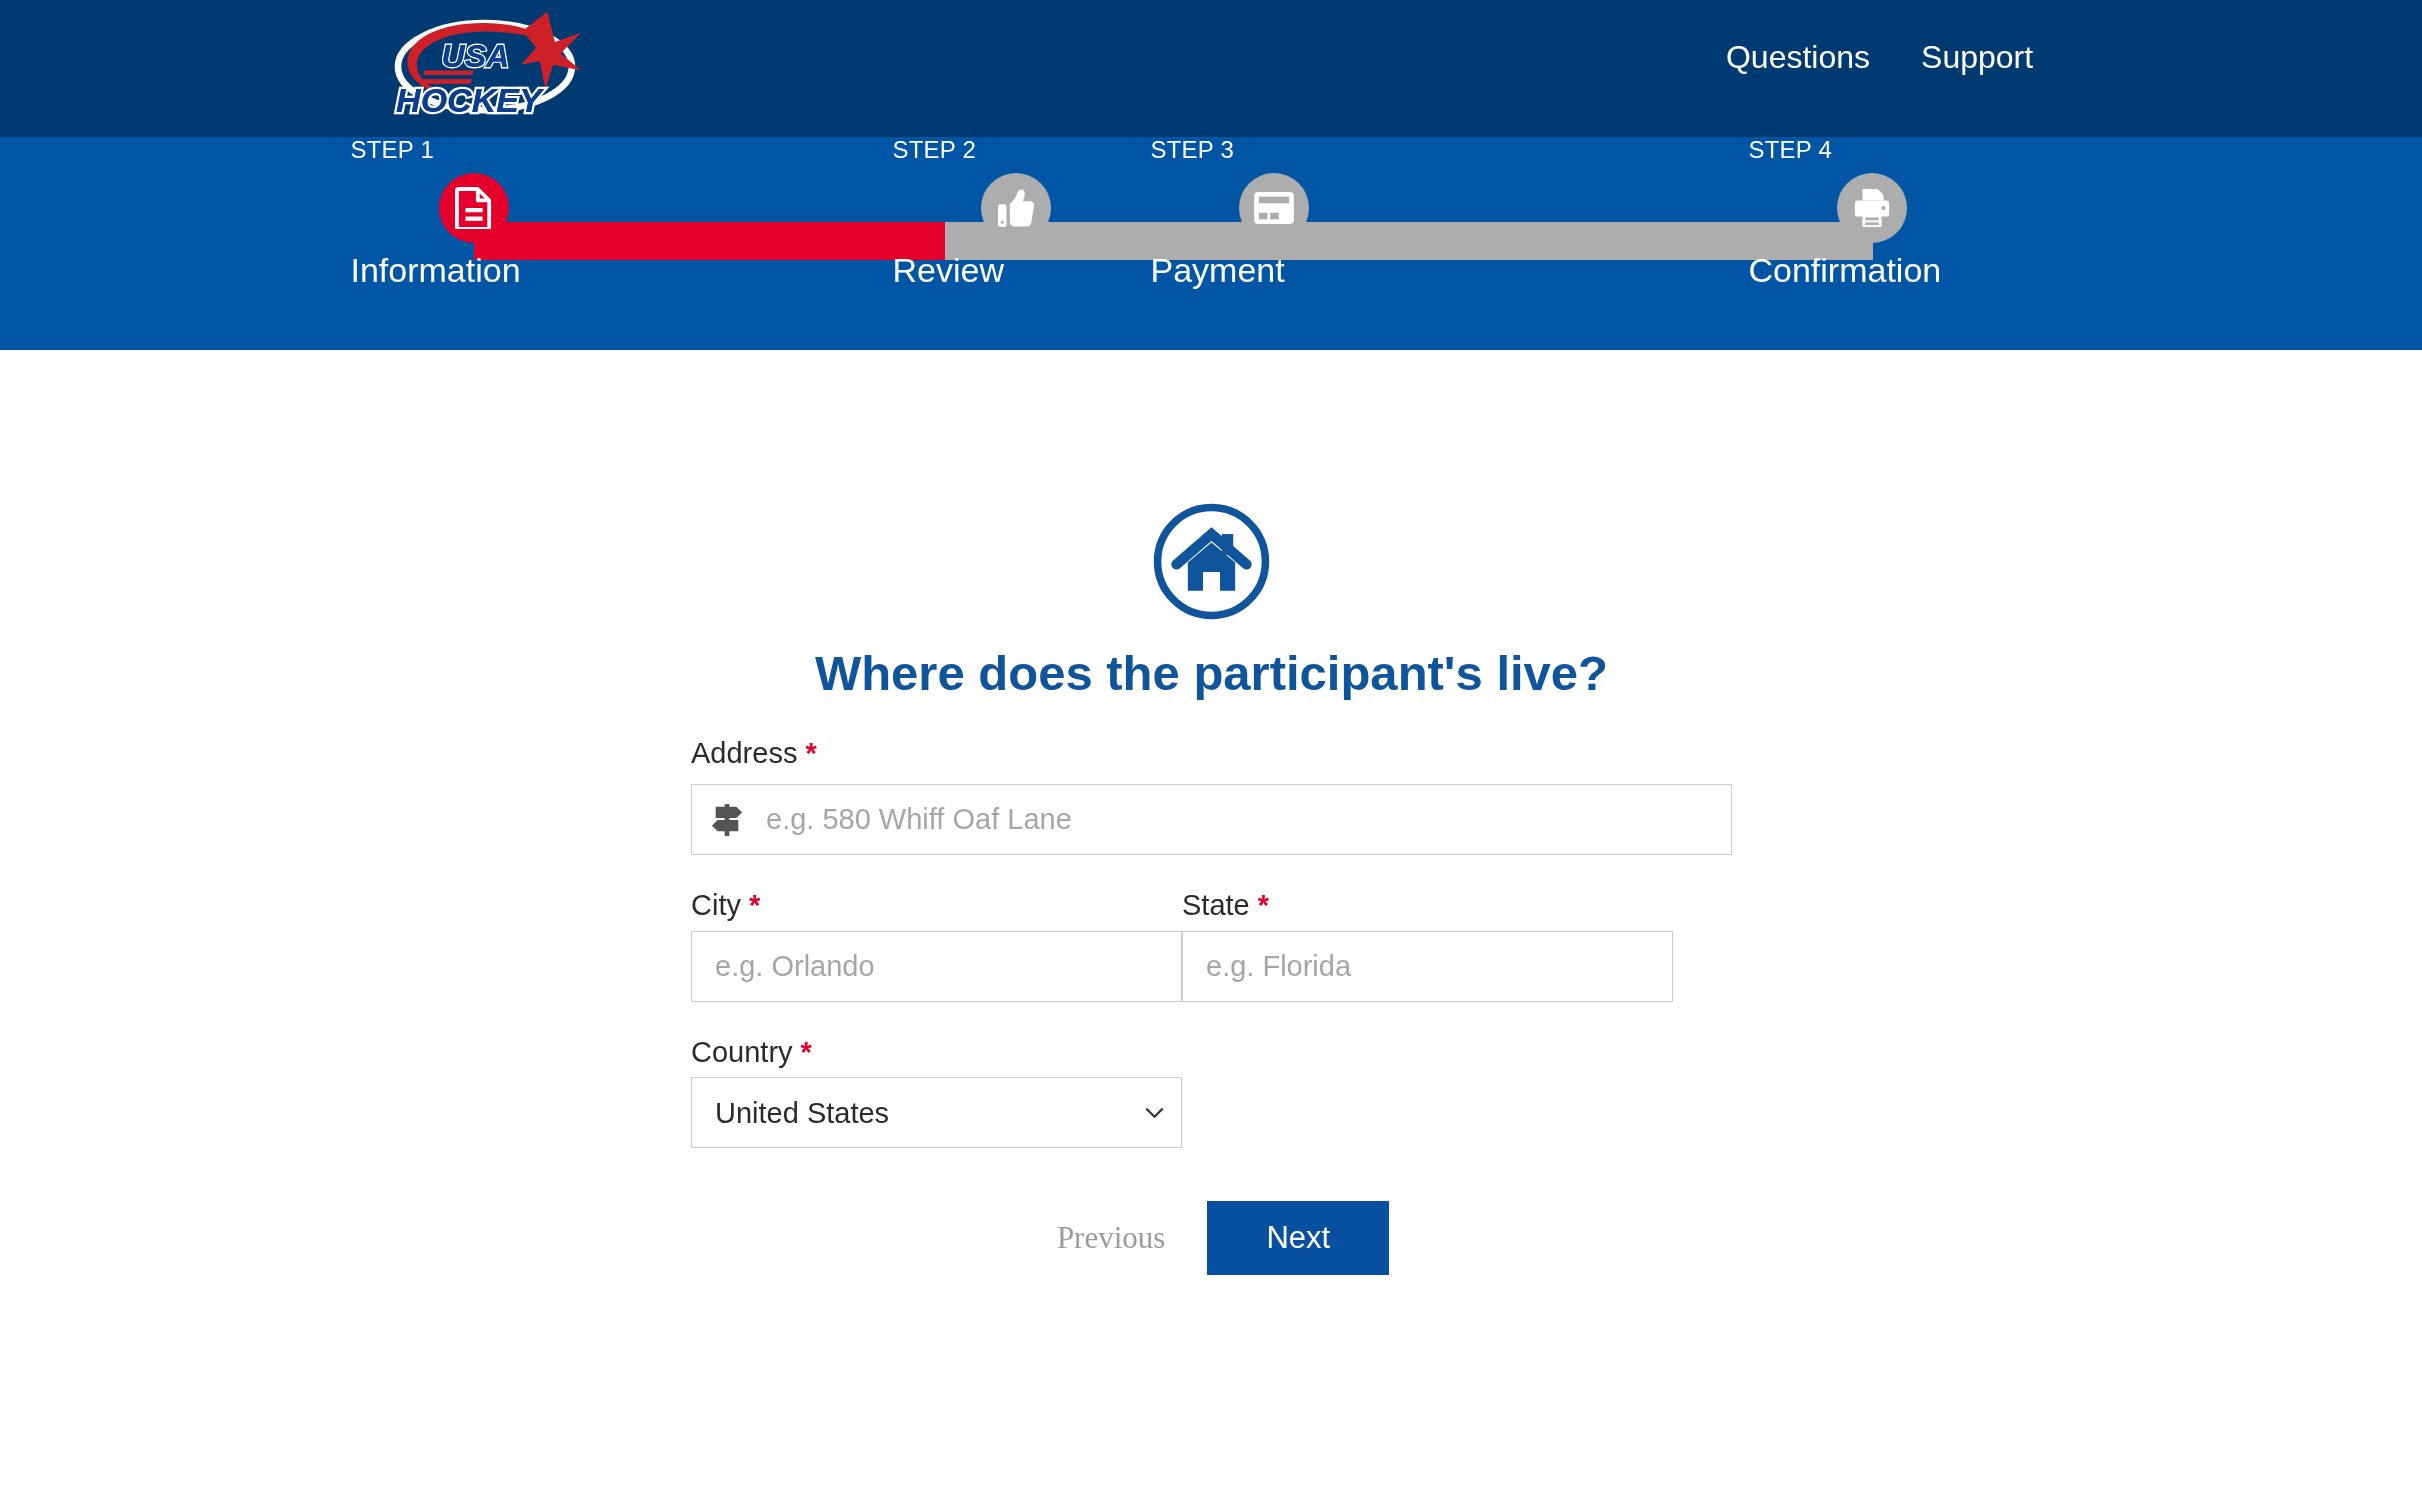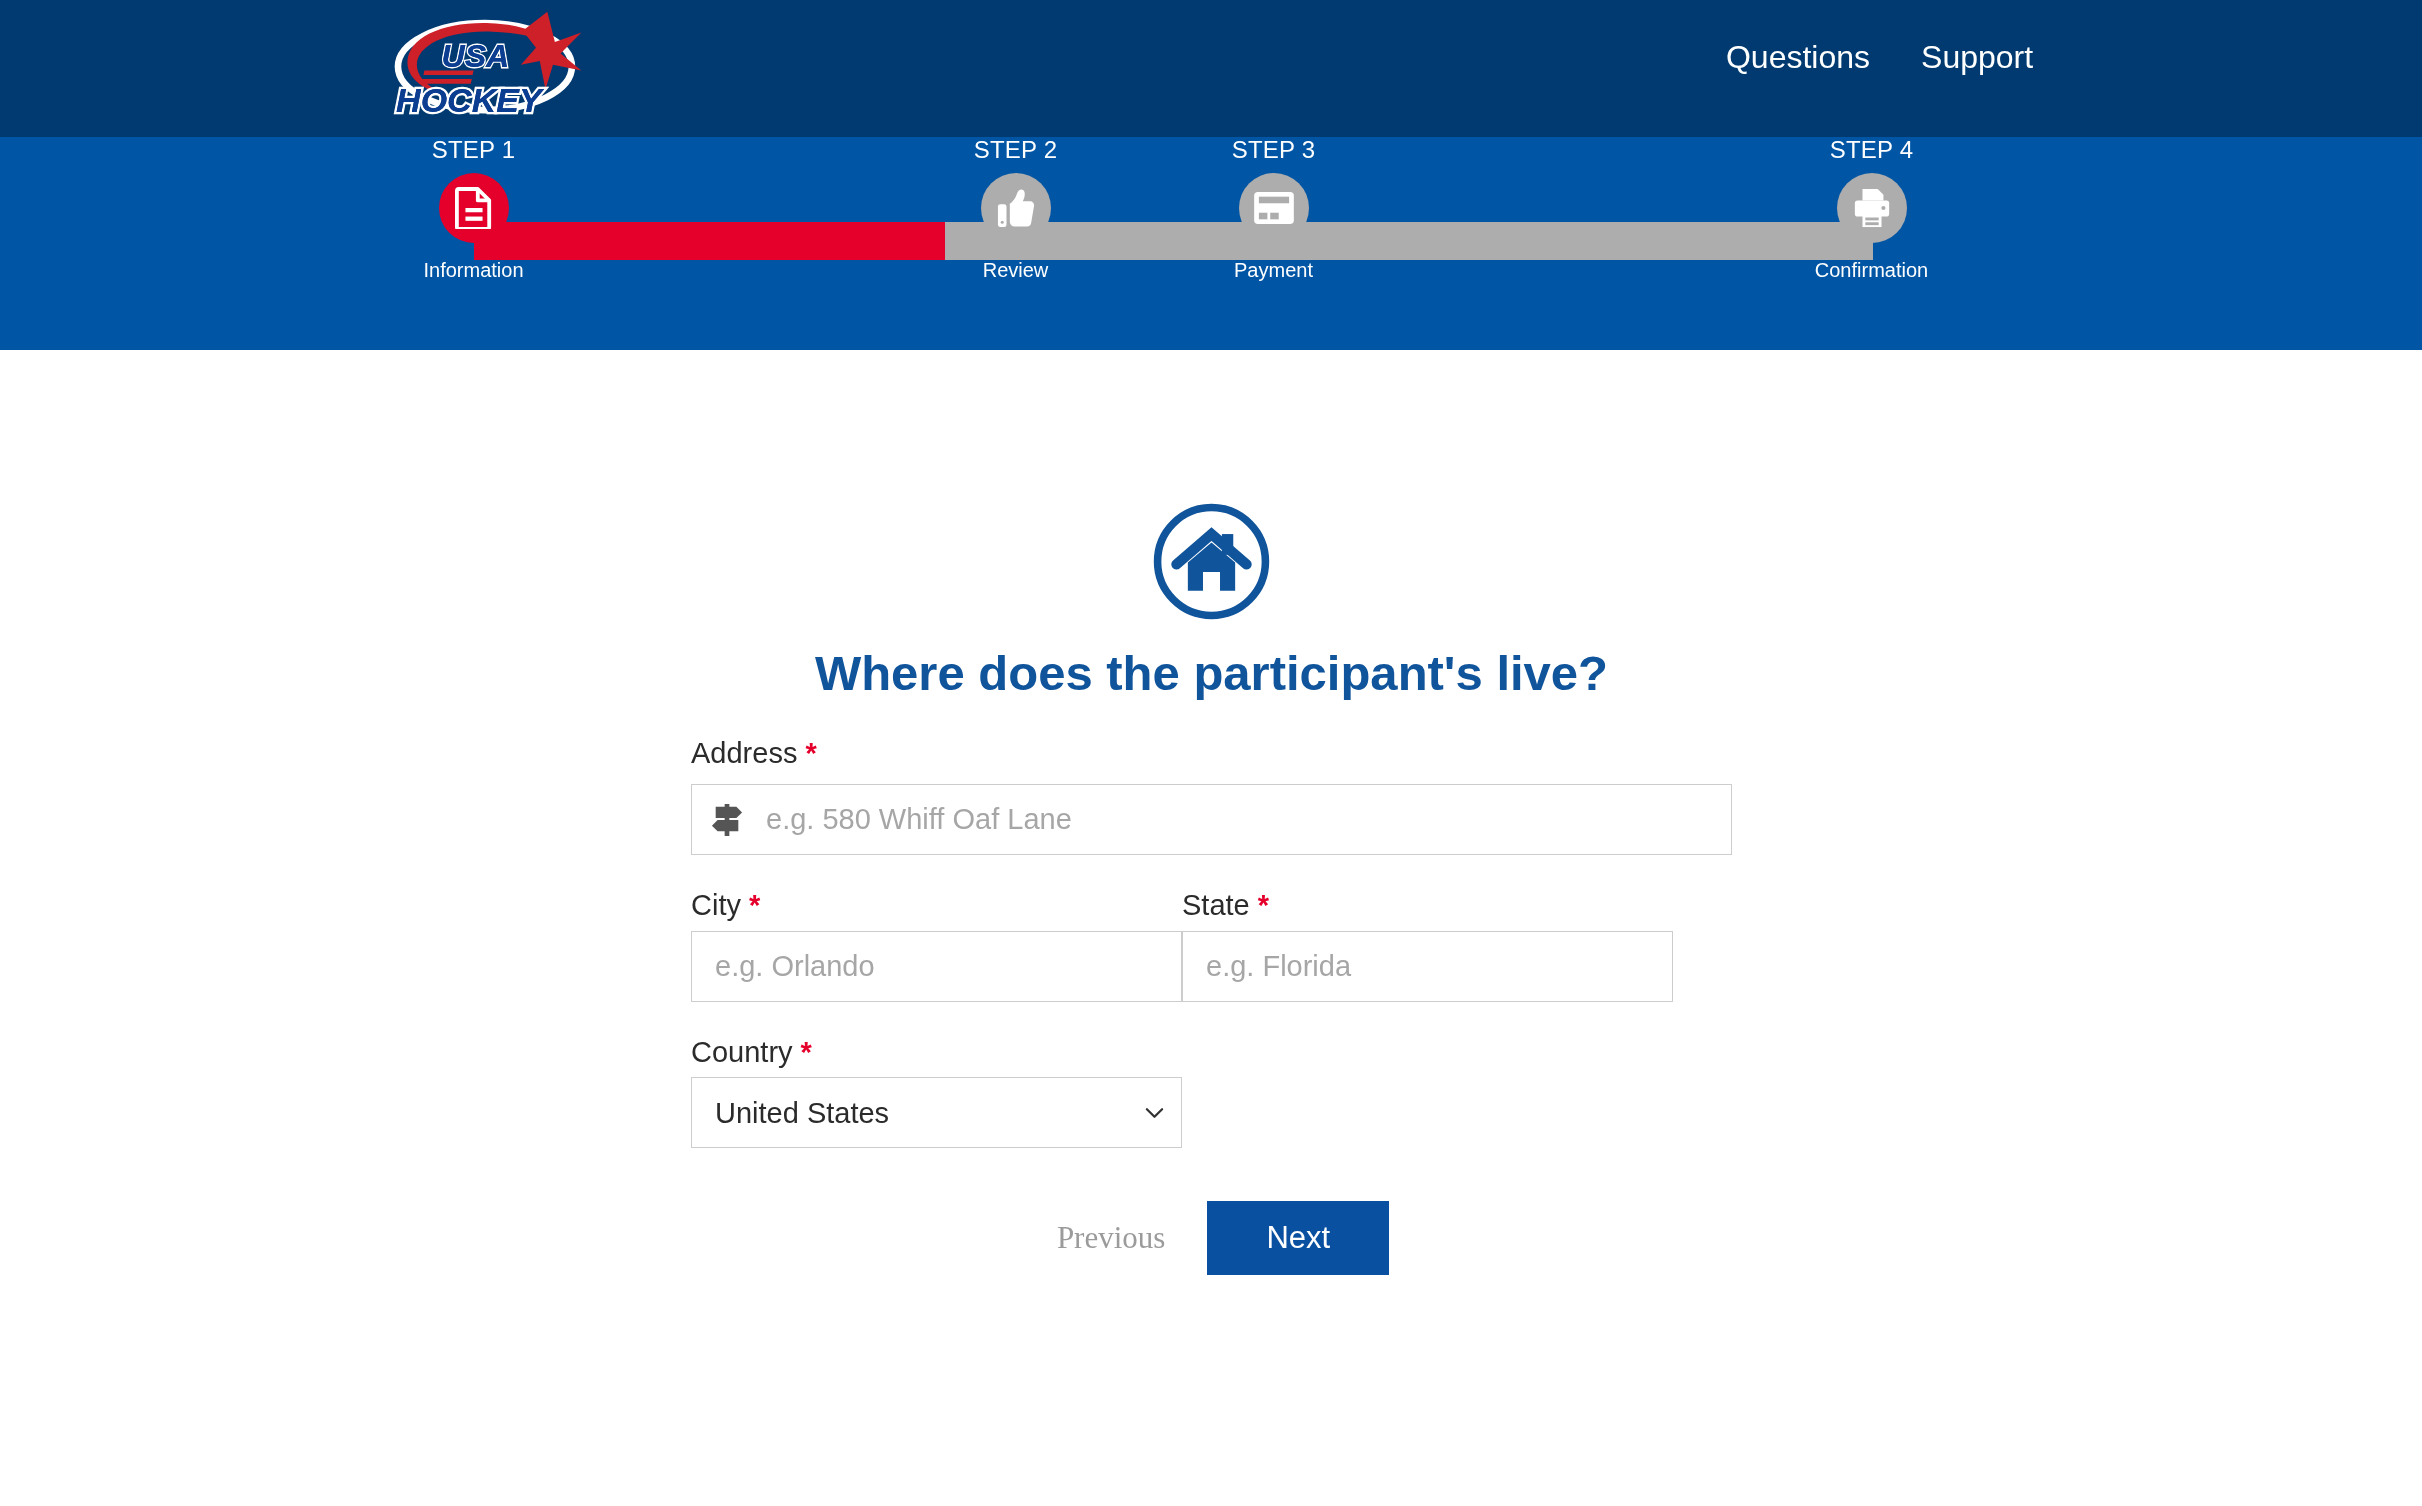--- a/index.html
+++ b/index.html
@@ -81,21 +81,21 @@
     height: 38px;
     width: 471px;
     background: #e4002b;
   }
 
   .step {
     position: absolute;
     top: 0;
     width: 246px;
     margin-left: -123px;
-    text-align: center;
+    text-align: left;
   }
   .step-num {
     color: #ffffff;
     font-size: 24px;
     line-height: 26.5px;
     font-weight: 400;
     letter-spacing: 0.2px;
   }
   .step-circle {
     position: relative;
@@ -106,21 +106,21 @@
     background: #adadad;
     display: flex;
     align-items: center;
     justify-content: center;
   }
   .step-circle.active { background: #e4002b; }
   .step-circle svg { display: block; }
   .step-label {
     margin-top: 9.5px;
     color: #ffffff;
-    font-size: 20px;
+    font-size: 34px;
     line-height: 34px;
     font-weight: 400;
     white-space: nowrap;
   }
 
   
   .main {
     position: relative;
     width: 2423px;
     height: 1472px;

